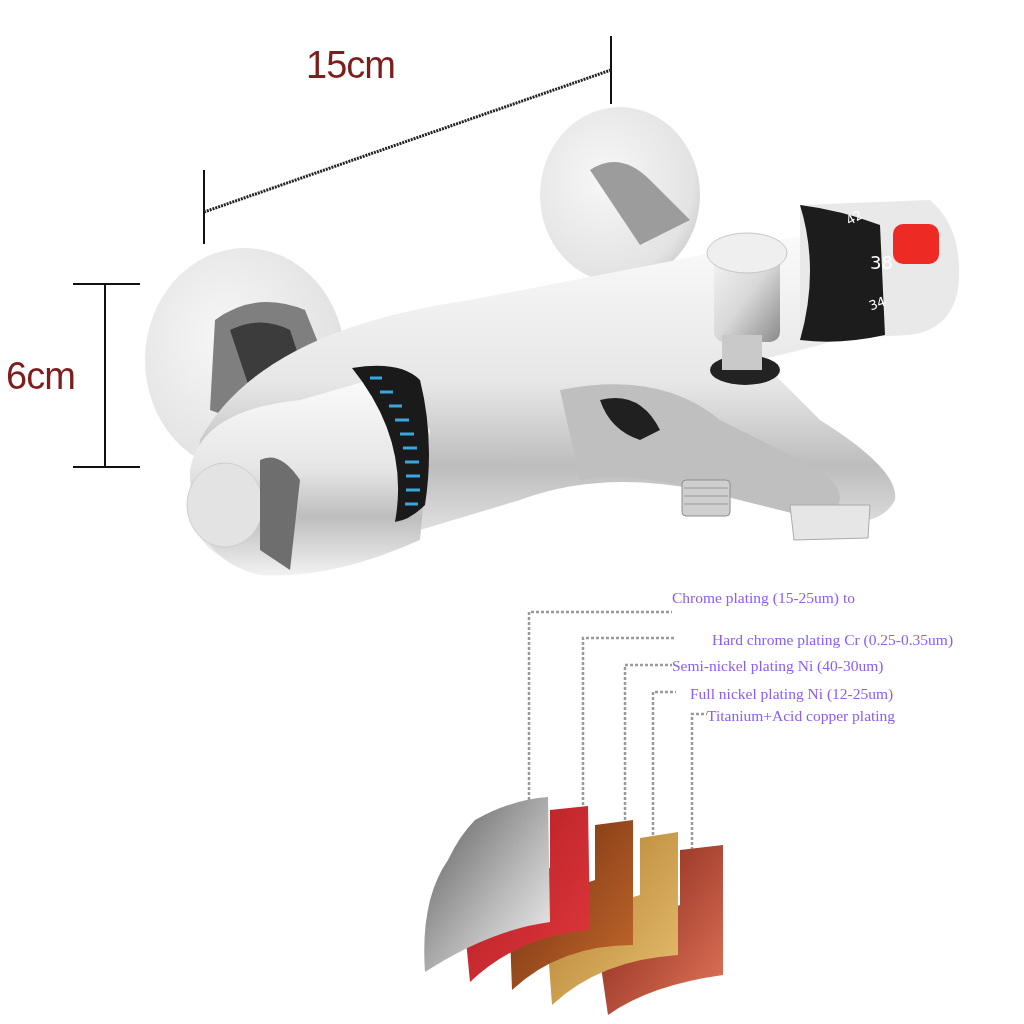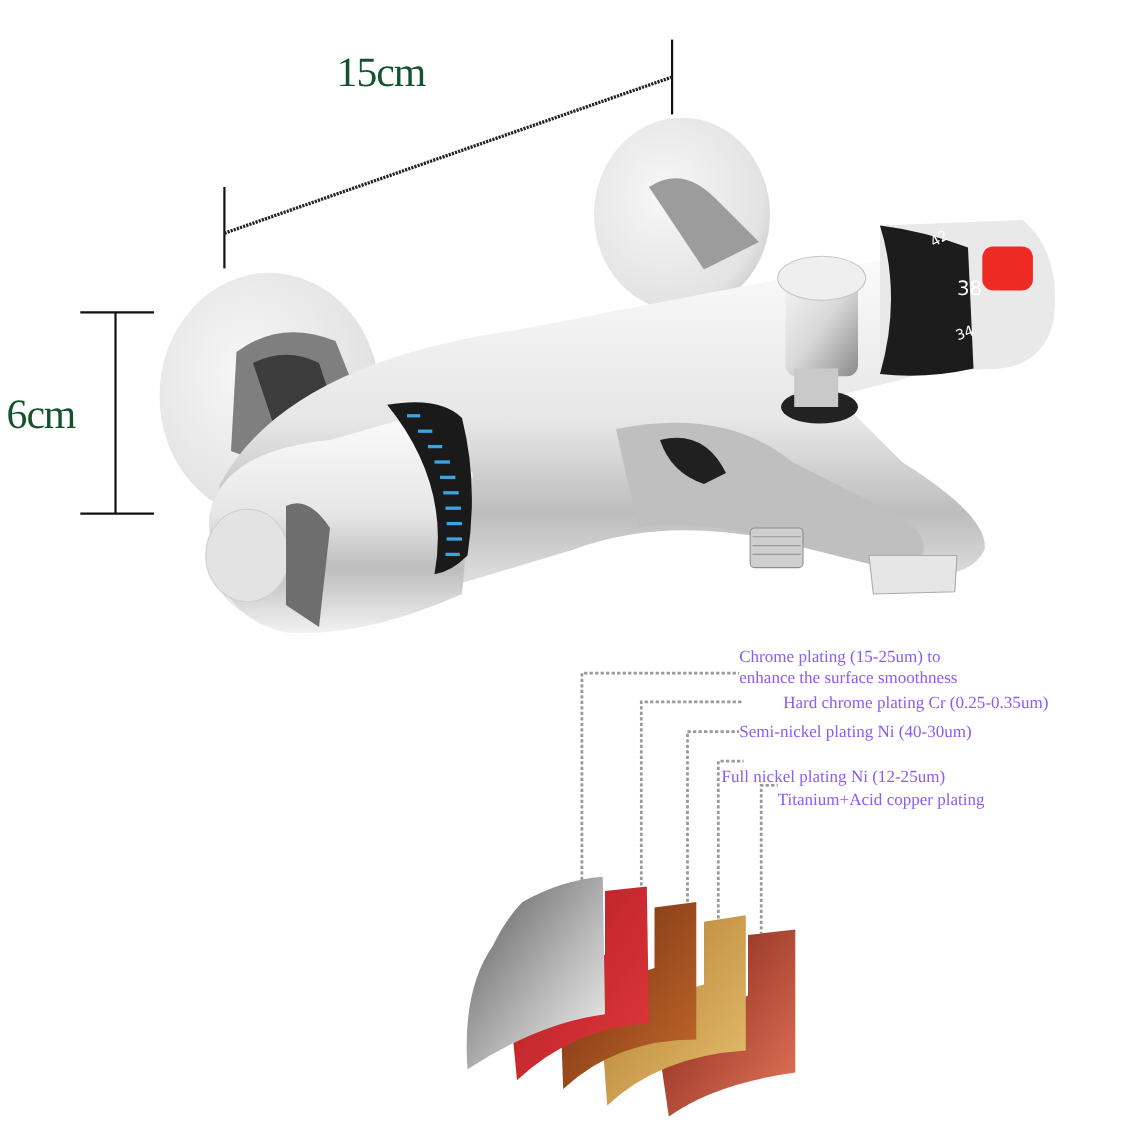--- a/index.html
+++ b/index.html
@@ -1,18 +1,18 @@
 <!DOCTYPE html>
 <html><head>
 <meta charset="utf-8">
 <style>
   html,body{margin:0;padding:0;background:#ffffff;}
   body{width:1024px;height:1024px;position:relative;overflow:hidden;font-family:"DejaVu Sans",sans-serif;}
   .abs{position:absolute;}
-  .dim-label{position:absolute;font-family:Liberation Serif, serif;font-size:38px;color:#14532d;letter-spacing:-1px;}
+  .dim-label{position:absolute;font-family:Liberation Sans, sans-serif;font-size:38px;color:#7f1d1d;letter-spacing:-1px;}
   .plate-label{position:absolute;font-family:Liberation Serif, serif;font-size:15.5px;color:#8b5cf6;white-space:nowrap;line-height:19px;}
   svg{position:absolute;left:0;top:0;}
 </style>
 </head>
 <body>
 
 <svg width="1024" height="1024" viewBox="0 0 1024 1024">
   <defs>
     <linearGradient id="chromeA" x1="0" y1="0" x2="0" y2="1">
       <stop offset="0" stop-color="#fafafa"></stop>
@@ -138,18 +138,17 @@
 
 <div class="dim-label" style="left:306px;top:44px;">15cm</div>
 <div class="dim-label" style="left:6px;top:355px;">6cm</div>
 
 <div class="abs" style="left:846px;top:210px;font-size:13px;color:#fff;transform:rotate(-30deg);">42</div>
 <div class="abs" style="left:870px;top:252px;font-size:18px;color:#fff;">38</div>
 <div class="abs" style="left:869px;top:296px;font-size:13px;color:#fff;transform:rotate(-20deg);">34</div>
 
 <div class="plate-label" style="left:672px;top:588px;">
   <div>Chrome plating (15-25um) to</div>
-  <div>enhance the surface smoothness</div>
 </div>
 <div class="plate-label" style="left:712px;top:630px;">Hard chrome plating Cr (0.25-0.35um)</div>
 <div class="plate-label" style="left:672px;top:656px;">Semi-nickel plating Ni (40-30um)</div>
-<div class="plate-label" style="left:656px;top:684px;margin-top:13px;">Full nickel plating Ni (12-25um)</div>
-<div class="plate-label" style="left:707px;top:706px;margin-top:12px;">Titanium+Acid copper plating</div>
+<div class="plate-label" style="left:690px;top:684px;">Full nickel plating Ni (12-25um)</div>
+<div class="plate-label" style="left:707px;top:706px;">Titanium+Acid copper plating</div>
 
 </body></html>

